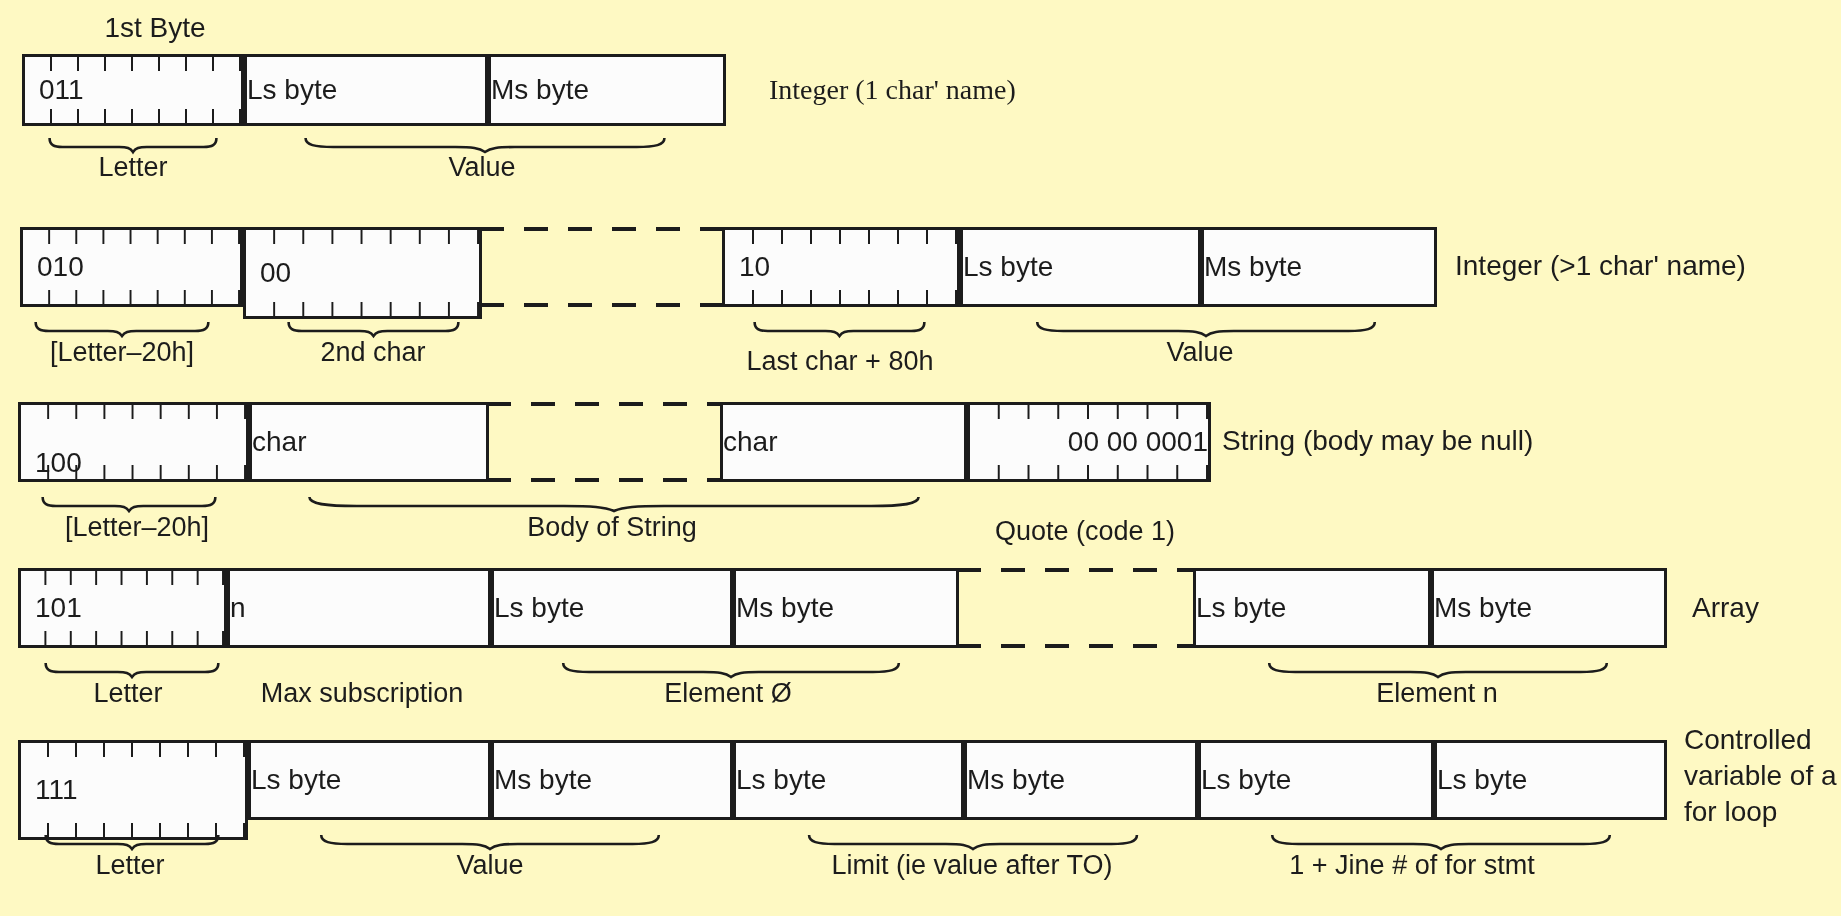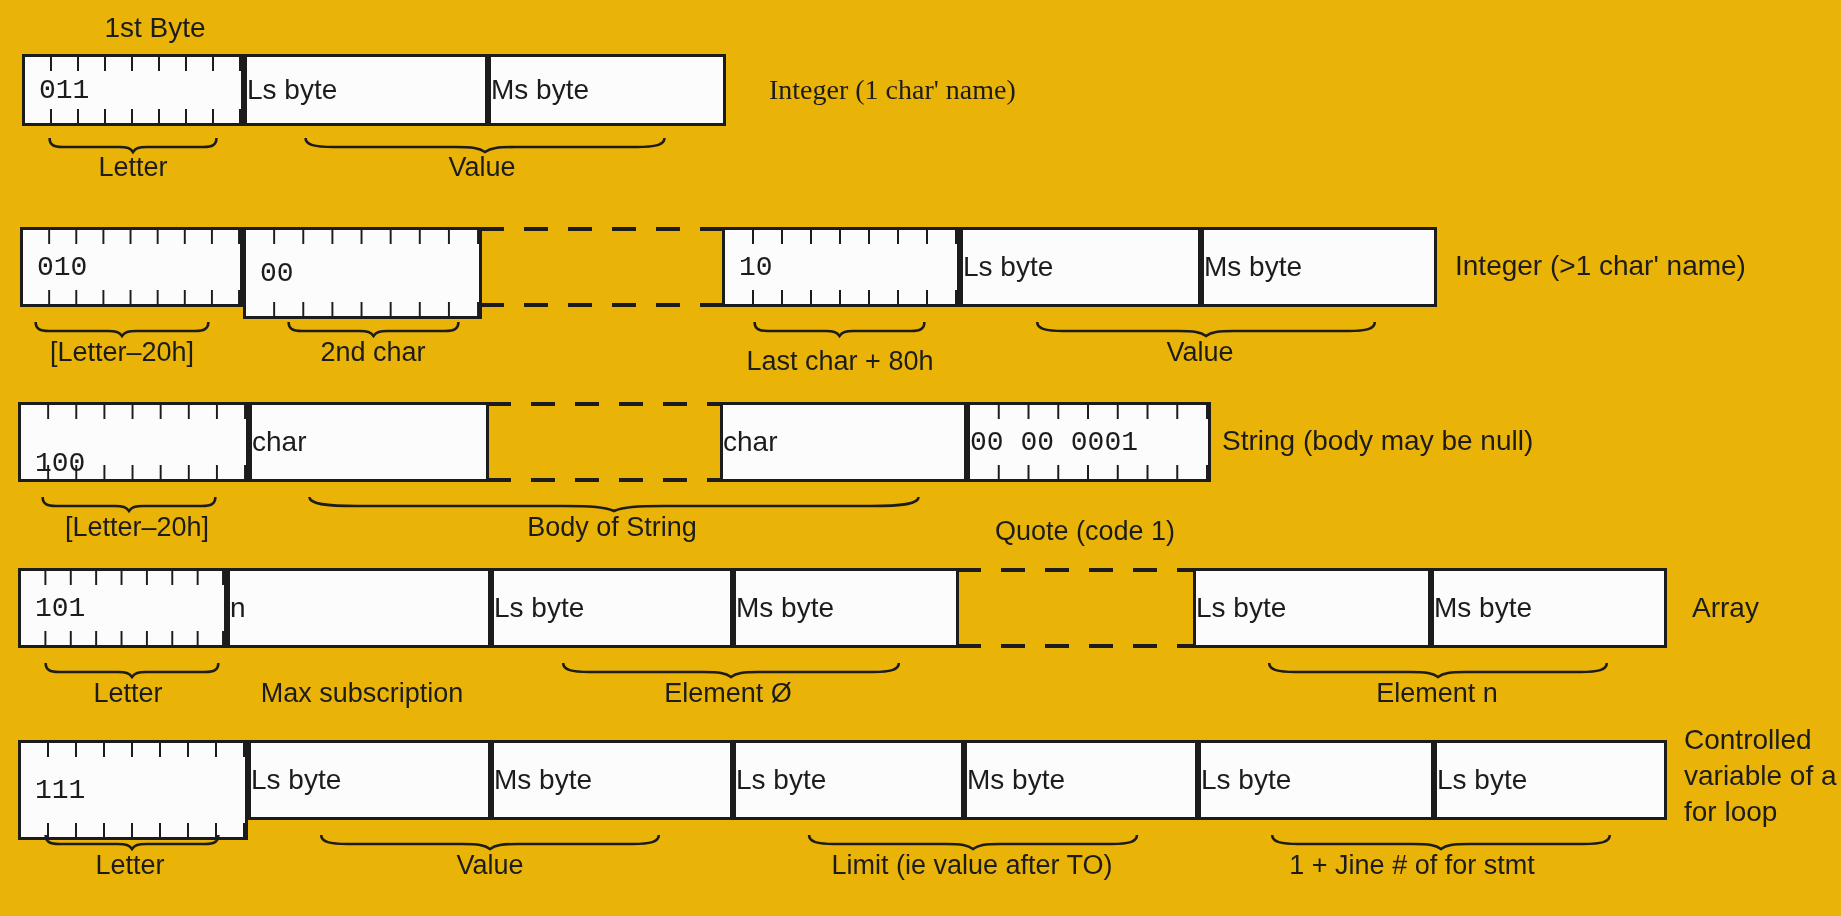--- a/index.html
+++ b/index.html
@@ -1,40 +1,40 @@
 <!DOCTYPE html>
 <html><head>
 <meta charset="utf-8">
 <style>
   html,body{margin:0;padding:0;background:#fcfcfc;}
   .canvas{
     position:relative;
     width:1841px;height:916px;
-    background:#eab308;
+    background:#fef9c3;
     color:#1c1c1c;
     font-family:"Liberation Sans", sans-serif;
     overflow:hidden;
   }
   .hdr{
     position:absolute;
     transform:translateX(-50%);
     font-size:28px;
     white-space:nowrap;
   }
   .cell{
     position:absolute;
     box-sizing:border-box;
     border:3px solid currentColor;
     background:#fcfcfc;
     display:flex;align-items:center;justify-content:flex-start;
     font-size:28px;
     white-space:nowrap;
   }
-  .cell.bits{justify-content:flex-start;padding-left:14px;font-family:Liberation Mono, monospace;}
-  .cell.bits.ctr{justify-content:flex-start;padding-left:0;}
+  .cell.bits{justify-content:flex-start;padding-left:14px;}
+  .cell.bits.ctr{justify-content:flex-end;padding-left:0;}
   .cell.bits::before,.cell.bits::after{
     content:"";position:absolute;left:0;right:0;height:14px;
     background-image:linear-gradient(90deg,transparent calc(100% - 2px),currentColor calc(100% - 2px));
     background-size:12.5% 100%;background-repeat:repeat-x;
   }
   .cell.bits::before{top:0;}
   .cell.bits::after{bottom:0;}
   .gap{position:absolute;}
   .dash{
     position:absolute;left:-2px;right:-2px;height:4px;

